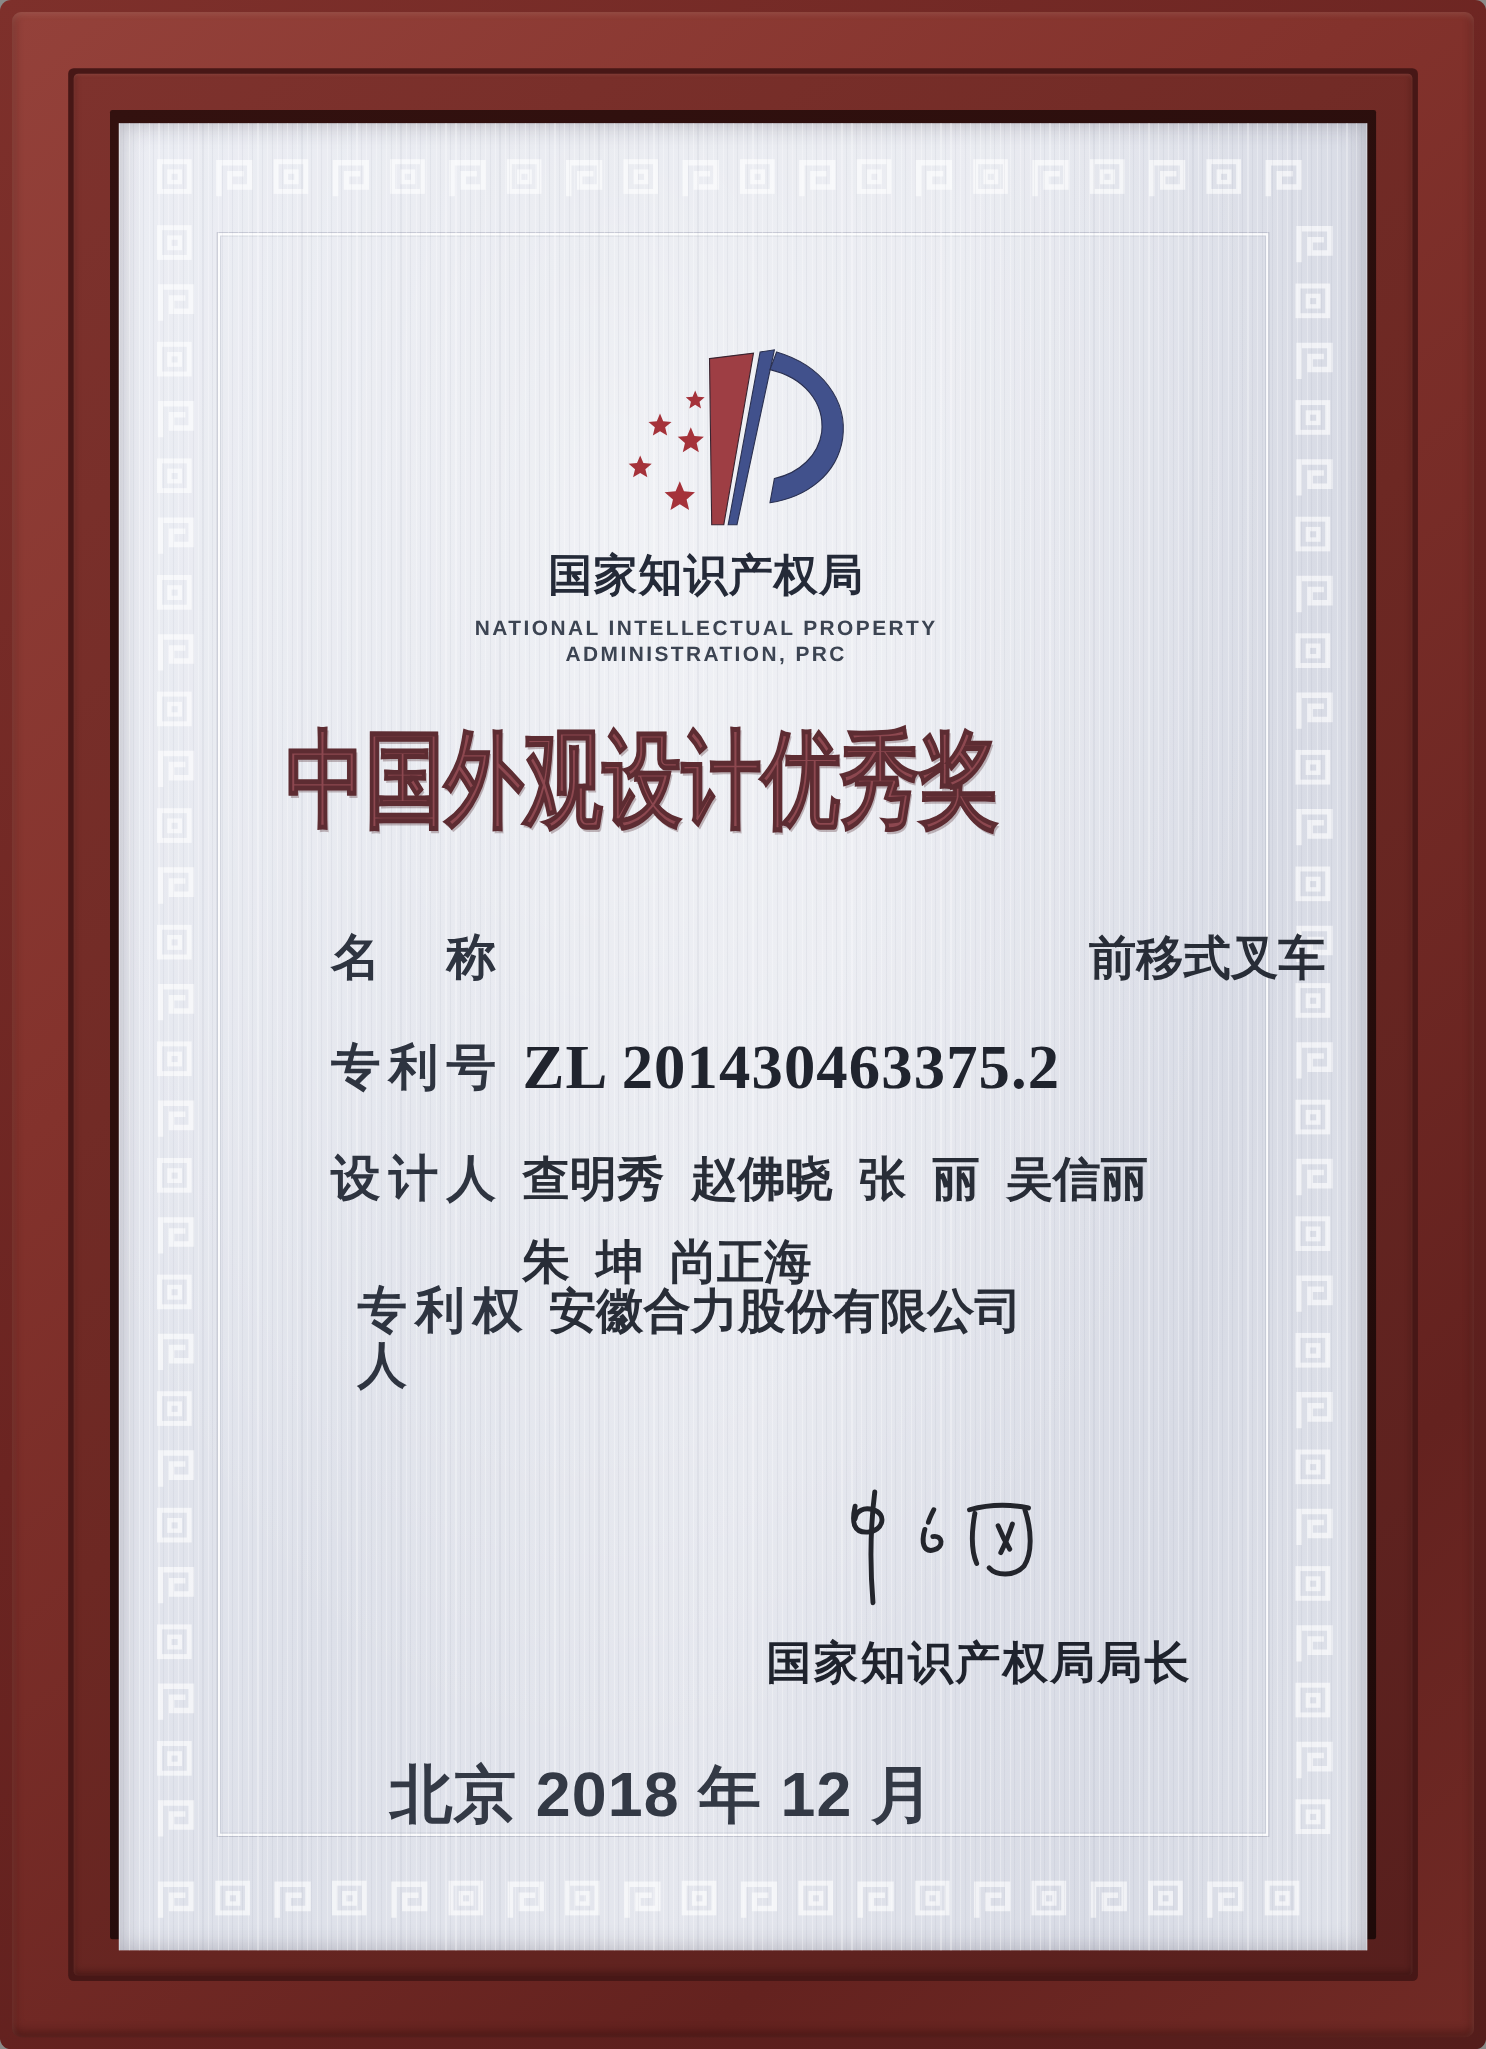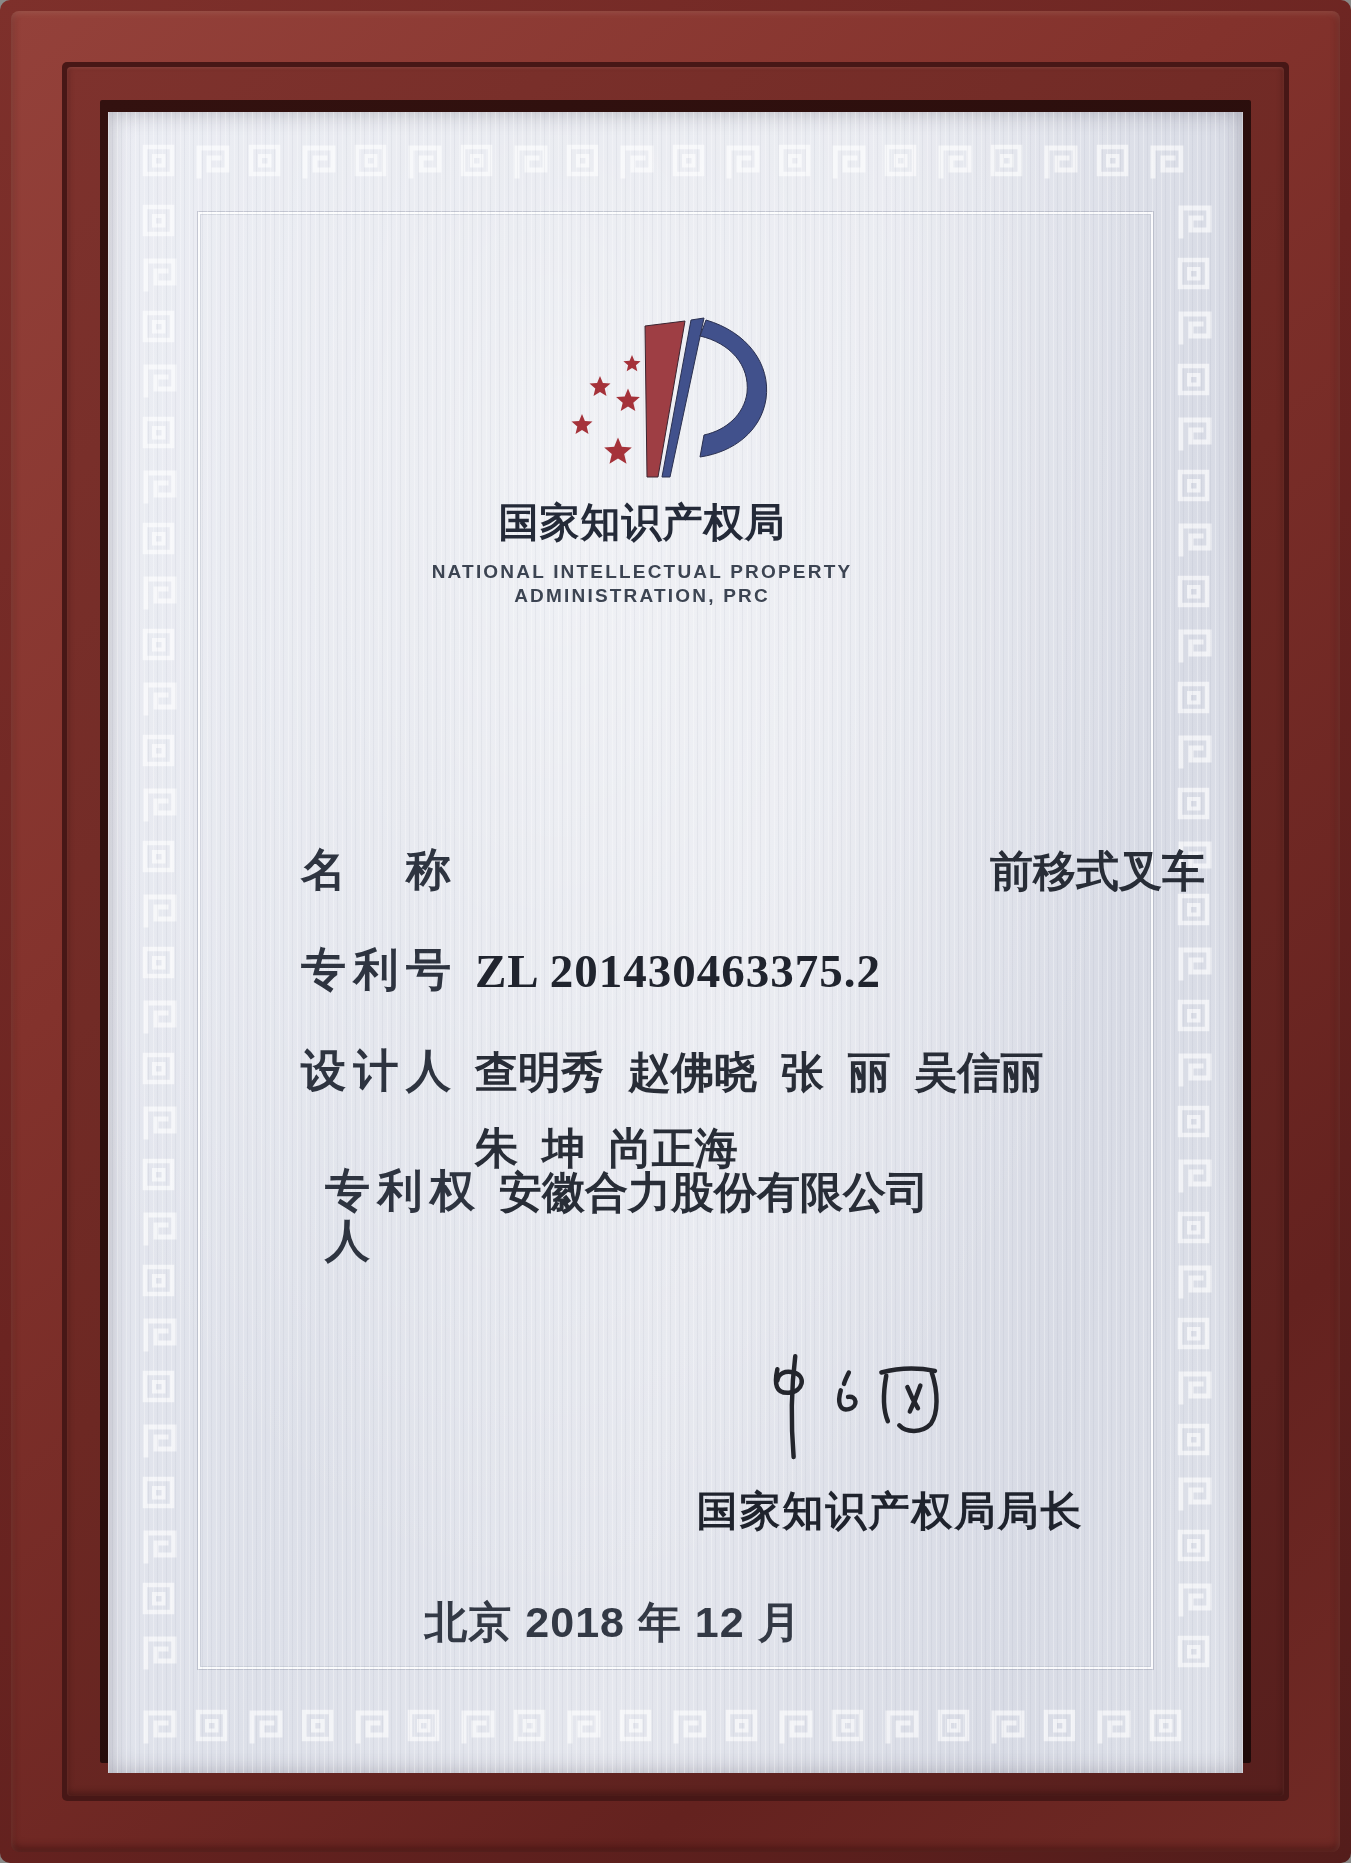--- a/index.html
+++ b/index.html
@@ -39,27 +39,27 @@
   .cert-title span{display:inline-block;transform:scaleX(.75);transform-origin:50% 50%;
           font-family:"Liberation Sans",sans-serif;font-weight:900;font-size:96px;line-height:104px;
           color:var(--title-color,#8d4850);
           -webkit-text-stroke:1.5px #5d2c32;
           text-shadow:2px 3px 0 rgba(75,38,44,.30), 0 0 1px #5d2c32;}
   .frow{position:absolute;left:0;width:1135px;}
   .flabel{position:absolute;left:193px;width:150px;font-size:45px;font-weight:bold;color:#2e3440;
           text-align:justify;text-align-last:justify;line-height:50px;}
   .fvalue{position:absolute;left:367px;width:730px;font-family:"Liberation Sans",sans-serif;
           font-size:43px;font-weight:bold;color:#282d37;line-height:52px;white-space:pre-wrap;}
-  .fvalue.serif{font-family:"Liberation Serif",serif;font-size:47px;letter-spacing:1px;font-weight:bold;color:#20242e;}
+  .fvalue.serif{font-family:"Liberation Serif",serif;font-size:57px;letter-spacing:1px;font-weight:bold;color:#20242e;}
   .r1{top:733px;text-align:right;} .r2{top:833px;} .r3{top:934px;} .r3b{top:992px;margin-top:18px;} .r4{top:1054px;margin-left:24px;}
   .sig-svg{position:absolute;left:645px;top:1236px;}
   .sig-title{position:absolute;left:482px;top:1372px;width:600px;text-align:center;
           font-size:41px;font-weight:bold;letter-spacing:2px;color:#1f232d;}
-  .date-line{position:absolute;left:205px;top:1482px;width:600px;text-align:center;
-          font-family:"Liberation Sans",sans-serif;font-size:43px;font-weight:600;
+  .date-line{position:absolute;left:194px;top:1482px;width:600px;text-align:center;
+          font-family:"Liberation Sans",sans-serif;font-size:57px;font-weight:600;
           letter-spacing:1px;color:#333945;}
 </style>
 </head>
 <body>
 
 <div class="scene">
   <div class="f1"></div>
   <div class="f2"></div>
   <div class="f3"></div>
   <div class="f4"></div>
@@ -187,20 +187,23 @@
         </g>
       <path id="wedge-red" d="M80,14 L120,9 L93,165 L82,165 Z" fill="#9e3e44" stroke="#3a2430" stroke-width="1"></path>
       <path id="wedge-blue" d="M126,8 L139,6 L105,165 L97,165 Z" fill="#41518c" stroke="#2a3050" stroke-width="1"></path>
       <path id="bowl-blue" d="M141,8 C182,20 206,52 201,87 C196,119 169,140 135,145 L139,123 C162,118 179,102 182,81 C185,53 165,31 135,24 Z" fill="#41518c" stroke="#2a3050" stroke-width="1"></path>
     </svg>
 
     <div class="org-cn">国家知识产权局</div>
     <div class="org-en en1">NATIONAL INTELLECTUAL PROPERTY</div>
     <div class="org-en en2">ADMINISTRATION, PRC</div>
 
+    <div class="cert-title">
+      <span>中国外观设计优秀奖</span>
+    </div>
 
     <div class="frow">
       <div class="flabel r1">名称</div>
       <div class="fvalue r1">前移式叉车</div>
     </div>
     <div class="frow">
       <div class="flabel r2">专利号</div>
       <div class="fvalue serif r2">ZL 201430463375.2</div>
     </div>
     <div class="frow">

